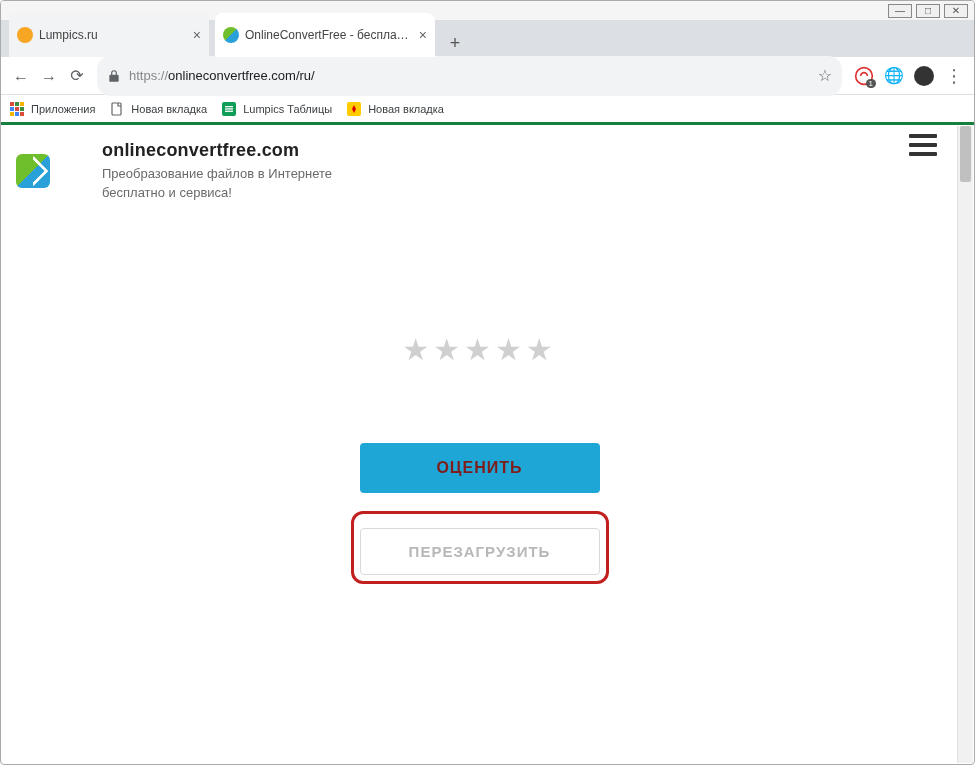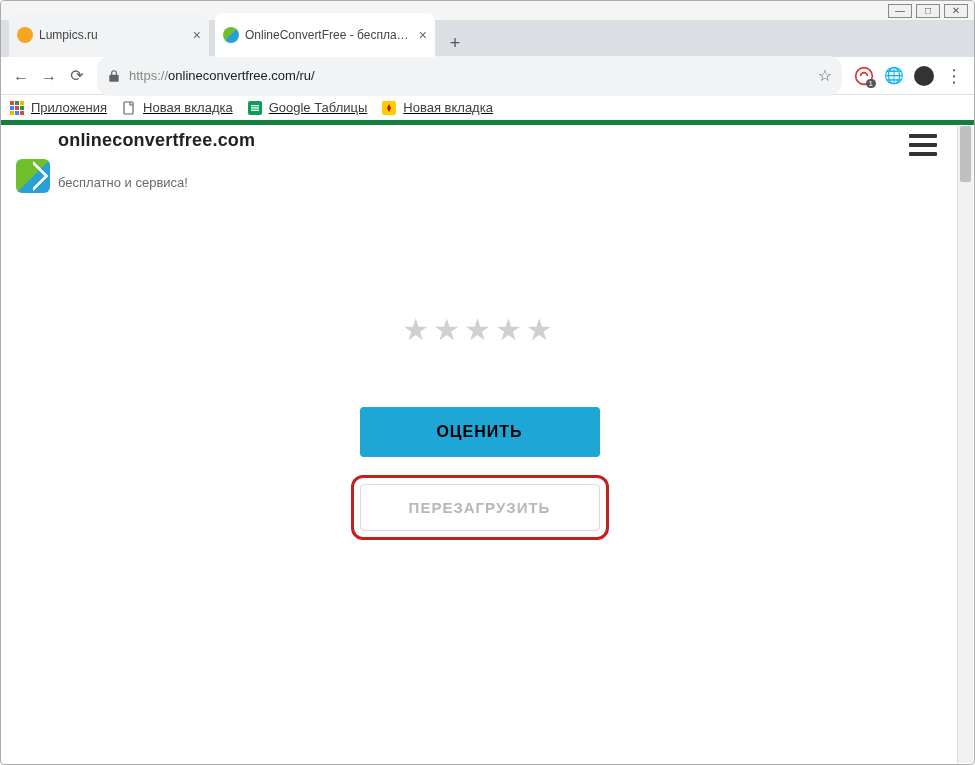--- a/index.html
+++ b/index.html
@@ -52,41 +52,41 @@
   .omnibox .lock { width: 14px; height: 14px; margin-right: 8px; color:#5f6368; }
   .omnibox .url { flex:1; }
   .omnibox .url .proto { color: #888; }
   .omnibox .star { color: #5f6368; font-size: 16px; margin-left: 6px; cursor:pointer; }
   .ext-icons { display:flex; align-items:center; gap: 10px; padding: 0 6px; }
   .ext-icon { width: 20px; height: 20px; border-radius: 50%; cursor:pointer; display:flex; align-items:center; justify-content:center; }
   .menu-dots { font-size: 18px; color:#5f6368; cursor:pointer; width:28px; text-align:center; }
   
   .bookmarks {
     height: 30px; background: #fff; display: flex; align-items: center;
-    padding: 0 8px; border-bottom: 5px solid #15803d; font-size: 13px; text-decoration: underline;
+    padding: 0 8px; border-bottom: 3px solid #15803d; font-size: 11px;
   }
   .bm { display:flex; align-items:center; margin-right: 14px; color:#3c4043; cursor:pointer; }
   .bm .bicon { width:16px; height:16px; margin-right:6px; display:flex; align-items:center; justify-content:center; }
   
   .viewport {
     position: absolute; left: 1px; right: 1px; top: 125px; bottom: 1px;
     overflow: hidden; background: #fff; display:flex;
   }
   .page { flex:1; position:relative; }
   .scrollbar {
     width: 16px; background: #f1f1f1; border-left:1px solid #e0e0e0;
     position: relative;
   }
   .scrollbar .thumb {
     position:absolute; left:2px; right:2px; top: 0; height: 56px;
     background: #c0c0c0; border-radius: 2px;
   }
   
   .site-header {
-    display:flex; align-items:flex-end; padding: 4px 14px;
+    display:flex; align-items:center; padding: 14px 14px; gap: 44px;
   }
   .site-logo {
     width: 34px; height: 34px; border-radius: 6px; margin-right: 8px;
     background: linear-gradient(135deg,#6fbf2d 50%, #2aa0d8 50%);
     position:relative; flex-shrink:0;
   }
   .site-logo::after{
     content:""; position:absolute; inset:6px; border:3px solid #fff;
     border-left-color:transparent; border-bottom-color:transparent;
     transform: rotate(45deg); border-radius:2px;
@@ -101,24 +101,24 @@
   
   .rating-area {
     text-align:center; margin-top: 115px;
   }
   .rating-title {
     font-size: 30px; font-weight: 800; color:#1a1a1a; letter-spacing:.3px;
   }
   .stars { margin-top: 32px; font-size: 30px; color:#d0d0d0; letter-spacing:4px; cursor:pointer;}
   .btn {
     display:inline-block; min-width: 240px; padding: 16px 22px; font-size: 16px;
-    letter-spacing: 1px; border-radius: 4px; cursor:pointer; font-weight:600;
+    letter-spacing: 1px; border-radius: 4px; cursor:pointer; font-weight:600;margin-top:8px;
   }
   .btn-primary {
-    background:#1ea6d6; color:#000000; border:none; margin-top: 60px;
+    background:#1ea6d6; color:#7f1d1d; border:none; margin-top: 76px;
   }
   .btn-secondary-wrap{
     display:inline-block; margin-top: 18px; padding: 6px; border-radius: 12px;
     border: 3px solid #c21f1f; background:#fff;
     box-shadow: inset 0 0 0 2px #fff;
   }
   .btn-secondary {
     background:#fff; color:#b8b8b8; border:1px solid #d9d9d9;
     min-width: 240px; padding: 14px 22px; font-size:15px;
   }
@@ -205,42 +205,42 @@
     </div>
     <div class="bm">
       <span class="bicon">
         <svg width="14" height="14" viewBox="0 0 14 14">
             <rect width="14" height="14" rx="2" fill="#0f9d58"></rect>
             <rect x="3" y="4" width="8" height="1.3" fill="#fff"></rect>
             <rect x="3" y="6.3" width="8" height="1.3" fill="#fff"></rect>
             <rect x="3" y="8.6" width="8" height="1.3" fill="#fff"></rect>
           </svg>
       </span>
-      <span>Google Таблицы</span>
+      <span>Lumpics Таблицы</span>
     </div>
     <div class="bm">
       <span class="bicon">
         <svg width="14" height="14" viewBox="0 0 14 14">
             <rect width="14" height="14" rx="2" fill="#ffcc00"></rect>
             <path d="M7 3l2 4-2 4-2-4z" fill="#d00"></path>
           </svg>
       </span>
       <span>Новая вкладка</span>
     </div>
   </div>
 
   <div class="viewport">
     <div class="page">
 
       <div class="site-header">
         <div class="site-logo"></div>
         <div>
           <div class="site-title">onlineconvertfree.com</div>
           <div class="site-sub">
-            <br>
+            <span>Преобразование файлов в Интернете</span><br>
             <span>бесплатно и сервиса!</span>
           </div>
         </div>
         <div class="hamburger">
           <span></span>
             <span></span>
             <span></span>
         </div>
       </div>
 

